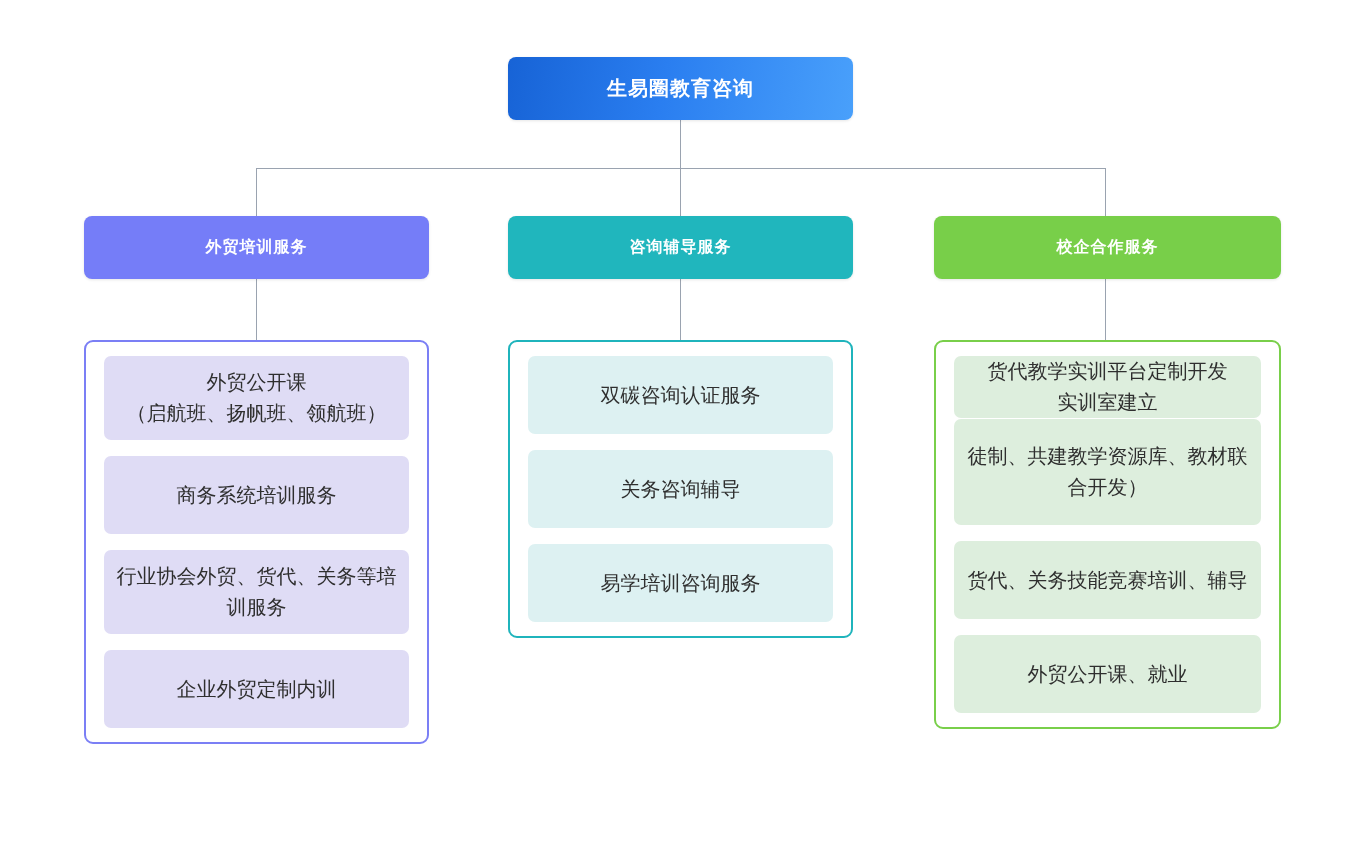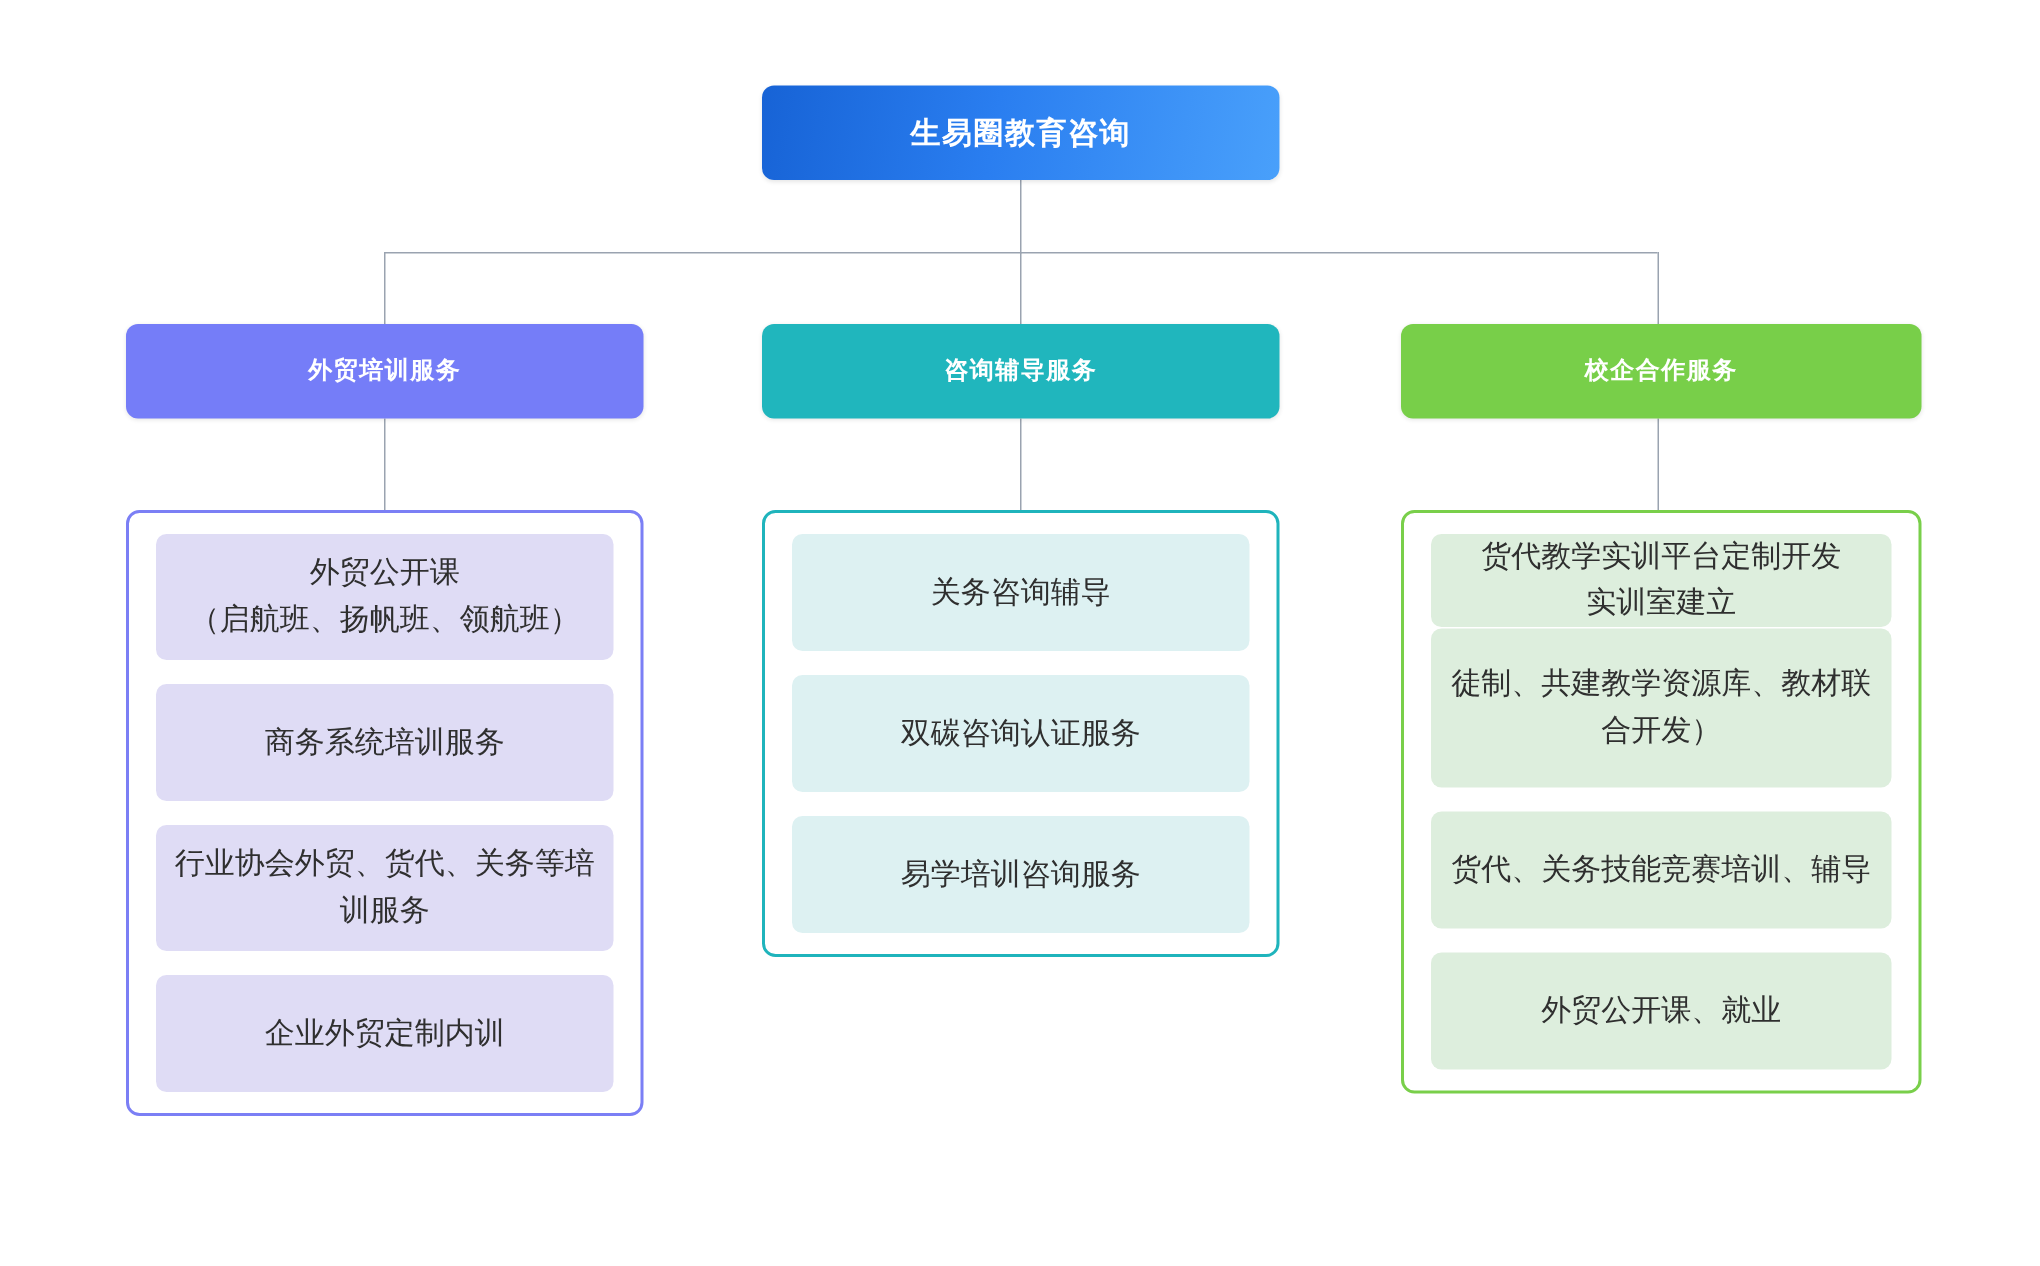--- a/index.html
+++ b/index.html
@@ -169,26 +169,26 @@
     </div>
   </div>
 
   <div class="column col-mid theme-teal">
     <div class="cat-header">
       <span class="cat-title">咨询辅导服务</span>
     </div>
     <div class="card-box">
       <div class="card" style="height:78px; margin-bottom:16px;">
         <span>
+          <span class="card-line">双碳咨询认证服务</span>
+        </span>
+      </div>
+      <div class="card" style="height:78px; margin-bottom:16px;">
+        <span>
           <span class="card-line">关务咨询辅导</span>
-        </span>
-      </div>
-      <div class="card" style="height:78px; margin-bottom:16px;">
-        <span>
-          <span class="card-line">双碳咨询认证服务</span>
         </span>
       </div>
       <div class="card" style="height:78px;">
         <span>
           <span class="card-line">易学培训咨询服务</span>
         </span>
       </div>
     </div>
   </div>
 

